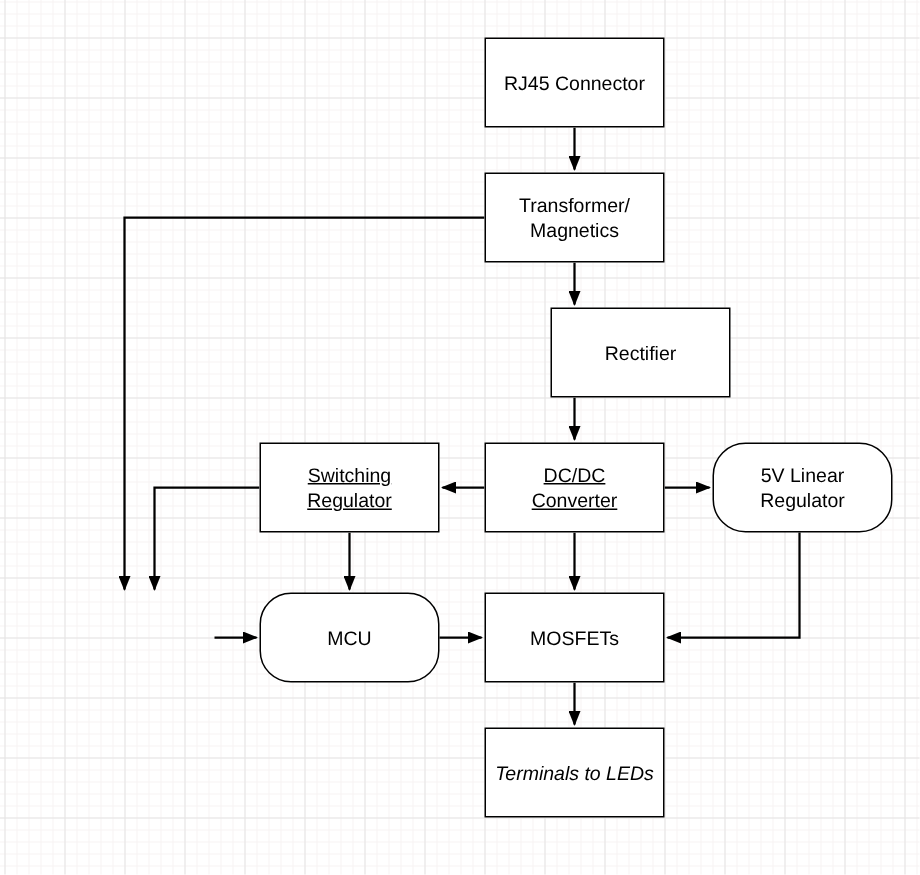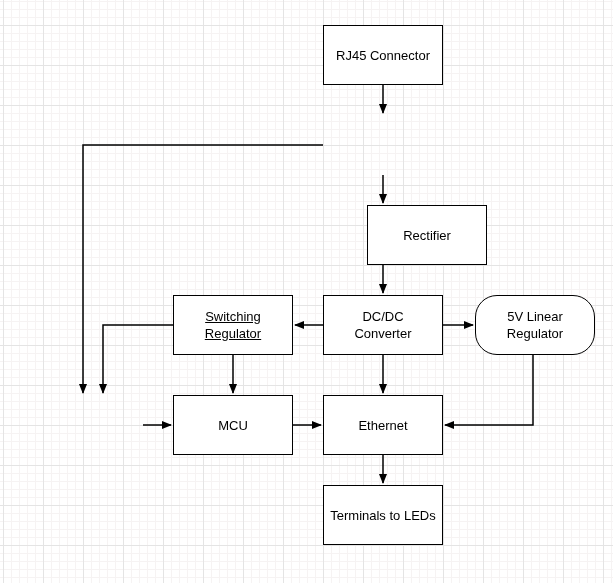--- a/index.html
+++ b/index.html
@@ -48,27 +48,27 @@
   .node .label {
     font-size: 13px;
     line-height: 17px;
     color: #000000;
     white-space: pre-line;
   }
   
   #n-rj45        { left: 323px; top: 25px;  }
   #n-transformer { left: 323px; top: 115px; }
   #n-rectifier   { left: 323px; top: 205px; margin-left: 44px; }
-  #n-dcdc        { left: 323px; top: 295px; }
+  #n-dcdc        { left: 323px; top: 295px; text-decoration: underline; }
   #n-switching   { left: 173px; top: 295px; text-decoration: underline; }
   #n-linear5v    { left: 475px; top: 295px; border-radius: 22px; }
   #n-phy         { left: 23px;  top: 395px; }
-  #n-mcu         { left: 173px; top: 395px; }
+  #n-mcu         { left: 173px; top: 395px; border-radius: 21px; }
   #n-mosfets     { left: 323px; top: 395px; }
-  #n-terminals   { left: 323px; top: 485px; }
+  #n-terminals   { left: 323px; top: 485px; font-style: italic; }
 </style>
 </head>
 <body>
 
 <div id="canvas">
 
   <svg class="connector-layer" viewBox="0 0 613 583" xmlns="http://www.w3.org/2000/svg">
     <defs>
       <marker id="arrow" markerWidth="10" markerHeight="8" refX="9" refY="4" orient="auto" markerUnits="userSpaceOnUse">
         <path d="M0,0 L10,4 L0,8 Z" fill="#000000"></path>
@@ -86,20 +86,24 @@
     <polyline class="edge" points="143,425 171,425" marker-end="url(#arrow)"></polyline>
     <polyline class="edge" points="293,425 321,425" marker-end="url(#arrow)"></polyline>
     <polyline class="edge" points="533,355 533,425 445,425" marker-end="url(#arrow)"></polyline>
     <polyline class="edge" points="383,455 383,483" marker-end="url(#arrow)"></polyline>
   </svg>
 
   <div class="node" id="n-rj45">
     <span class="label">RJ45 Connector</span>
   </div>
 
+  <div class="node" id="n-transformer">
+    <span class="label">Transformer/
+Magnetics</span>
+  </div>
 
   <div class="node" id="n-rectifier">
     <span class="label">Rectifier</span>
   </div>
 
   <div class="node" id="n-dcdc">
     <span class="label">DC/DC
 Converter</span>
   </div>
 
@@ -112,20 +116,20 @@
     <span class="label">5V Linear
 Regulator</span>
   </div>
 
 
   <div class="node" id="n-mcu">
     <span class="label">MCU</span>
   </div>
 
   <div class="node" id="n-mosfets">
-    <span class="label">Ethernet</span>
+    <span class="label">MOSFETs</span>
   </div>
 
   <div class="node" id="n-terminals">
     <span class="label">Terminals to LEDs</span>
   </div>
 
 </div>
 
 </body></html>

